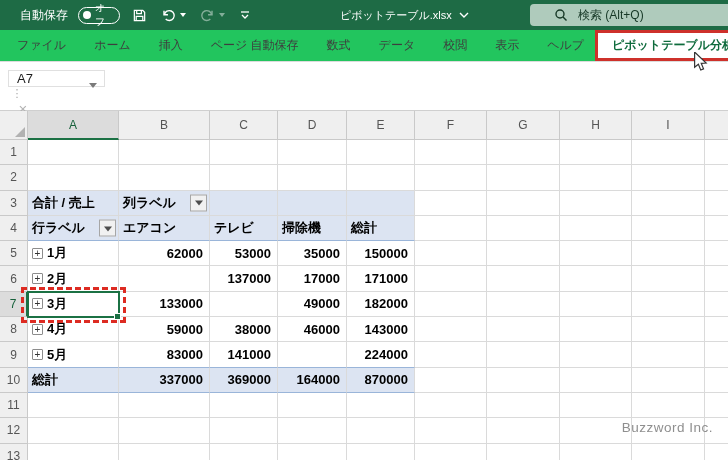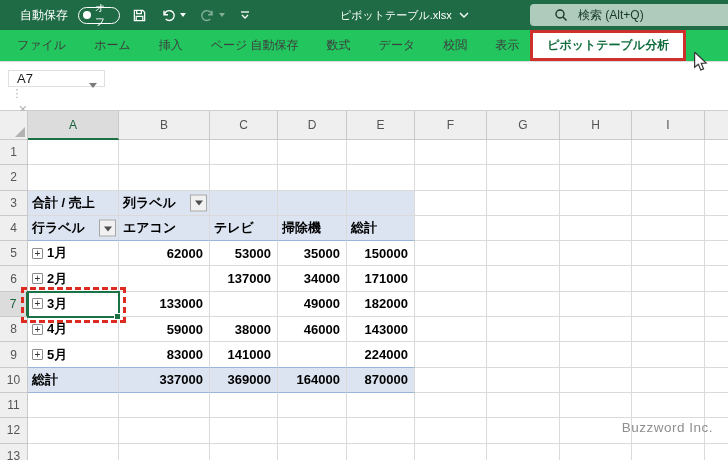--- a/index.html
+++ b/index.html
@@ -120,20 +120,21 @@
       <path d="M1 0 L1 13 L4.2 10.4 L6.2 15.3 L8.6 14.3 L6.6 9.6 L10.8 9.4 Z" fill="#fff" stroke="#333" stroke-width="1"></path>
     </svg>
   <div class="tab">ファイル</div>
       <div class="tab">ホーム</div>
       <div class="tab">挿入</div>
       <div class="tab">ページ 自動保存</div>
       <div class="tab">数式</div>
       <div class="tab">データ</div>
       <div class="tab">校閲</div>
       <div class="tab">表示</div>
+      <div class="tab">ヘルプ</div>
       <div class="tab active">ピボットテーブル分析<span class="redbox"></span></div>
     </div>
 
   <div class="fbar">
     <div class="namebox">
       <span>A7</span>
       <span class="nb-arrow"></span>
     </div>
     <div class="fdots">⋮</div>
     <span class="fb-ico">×</span>
@@ -216,21 +217,21 @@
         <div class="cell"></div>
         <div class="cell"></div>
         <div class="cell"></div>
         <div class="hc">6</div>
         <div class="cell pv">
           <span class="expbtn">+</span>
           <span>2月</span>
         </div>
         <div class="cell pv"></div>
         <div class="cell pv num">137000</div>
-        <div class="cell pv num">34000</div>
+        <div class="cell pv num">17000</div>
         <div class="cell pv num">171000</div>
         <div class="cell"></div>
         <div class="cell"></div>
         <div class="cell"></div>
         <div class="cell"></div>
         <div class="cell"></div>
         <div class="hc selr">7</div>
         <div class="cell pv">
           <span class="expbtn">+</span>
           <span>3月</span>

